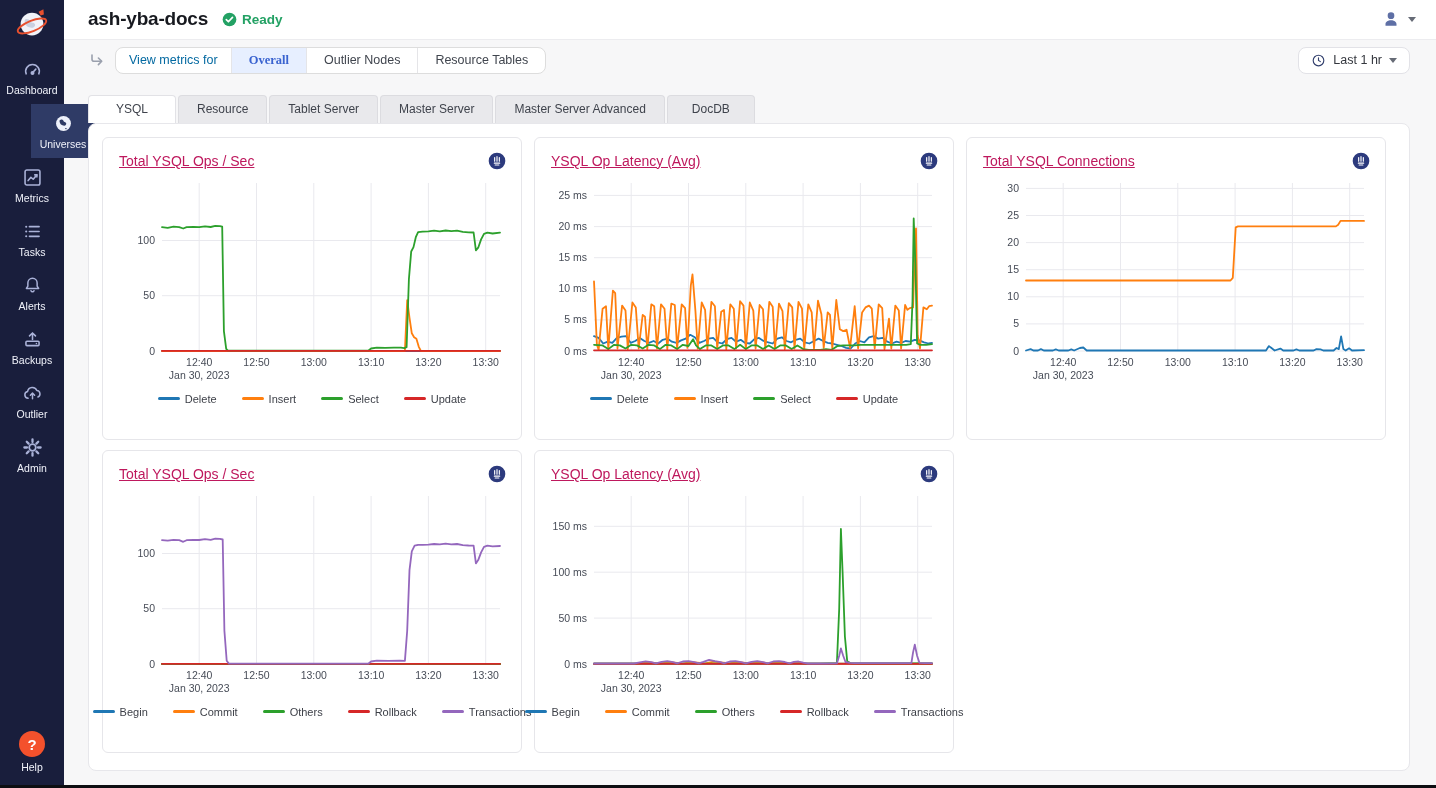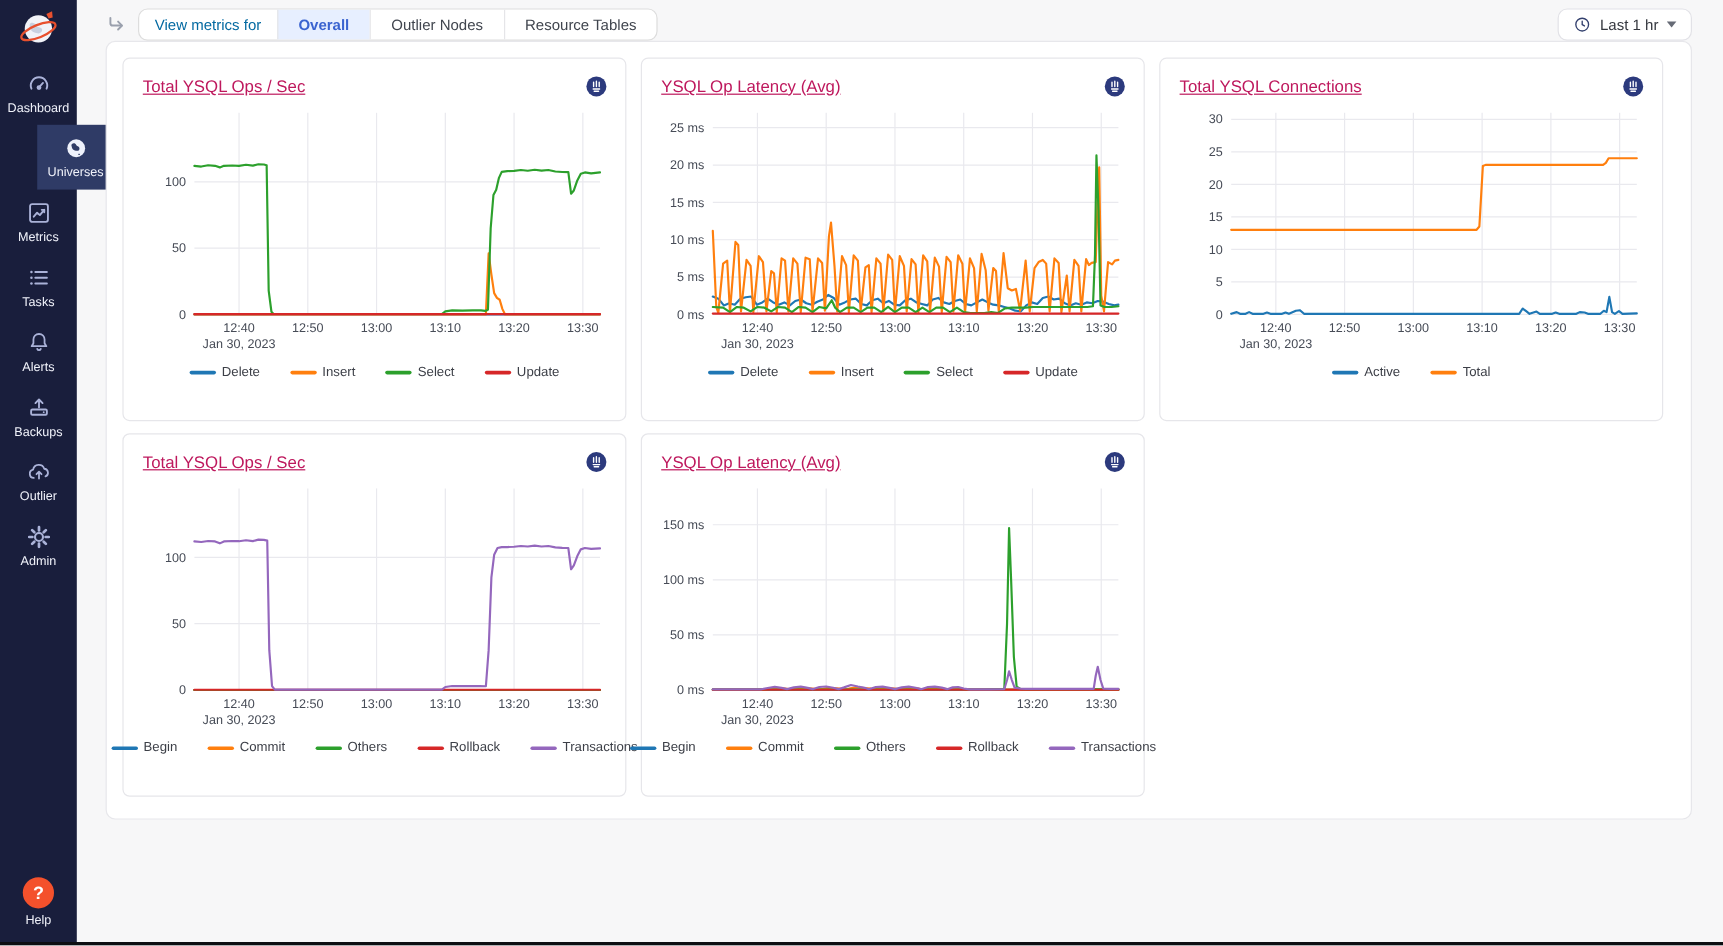--- a/index.html
+++ b/index.html
@@ -21,21 +21,21 @@
   .header { background:#fff; height:40px; display:flex; align-items:center; padding:0 20px 0 24px; gap:14px; border-bottom:1px solid #ececef; }
   .app-title { font-size:19px; font-weight:700; color:#17191f; letter-spacing:-0.2px; }
   .ready-badge { display:flex; align-items:center; gap:5px; color:#23a164; font-weight:700; font-size:13.5px; }
   .user-menu { margin-left:auto; display:flex; align-items:center; gap:7px; cursor:pointer; }
   .caret { width:0; height:0; border-left:4px solid transparent; border-right:4px solid transparent; border-top:5px solid #666b76; }
 
   .toolbar { display:flex; align-items:center; padding:7px 26px 0 24px; }
   .scope-control { display:inline-flex; border:1px solid #ddd; border-radius:8px; background:#fff; height:27px; overflow:hidden; font-size:12.5px; margin-left:10px; }
   .scope-label { padding:0 13px; color:#0369a1; display:flex; align-items:center; }
   .scope-option { padding:0 17px; display:flex; align-items:center; color:#40454e; border-left:1px solid #e5e5e8; cursor:pointer; }
-  .scope-option.selected { background:#e7efff; color:#3a63d0; font-weight:700; }
+  .scope-option.selected { background:#e7efff; color:#3a63d0; font-weight:700;font-family:Liberation Serif, serif; }
   .time-range { margin-left:auto; display:flex; align-items:center; gap:7px; background:#fff; border:1px solid #e2e2e7; border-radius:8px; height:27px; padding:0 12px; font-size:12.5px; color:#34373e; cursor:pointer; }
 
   .mtabs { display:flex; padding:21px 26px 0 24px; }
   .mtab { min-width:88px; padding:0 18px; height:28px; display:flex; align-items:center; justify-content:center; font-size:12px; color:#3f434c; background:#e9e9ec; border:1px solid #dcdce0; border-bottom:none; border-radius:4px 4px 0 0; margin-right:2px; cursor:pointer; position:relative; z-index:0; }
   .mtab.active { background:#fff; z-index:2; border-color:#e2e2e6; }
 
   .panel { margin:0 26px 14px 24px; background:#fff; border:1px solid #e7e7eb; border-radius:8px; height:649px; padding:13px; position:relative; z-index:1; }
   .grid { display:flex; flex-wrap:wrap; gap:10px 12px; }
   .card { width:420px; height:303px; border:1px solid #e6e6ea; border-radius:6px; background:#fff; display:flex; flex-direction:column; }
   .card-head { display:flex; justify-content:space-between; align-items:center; padding:13px 14px 0 16px; }
@@ -138,20 +138,36 @@
     </div>
 
     <div class="help-item">
       <div class="help-circle">?</div>
       <span>Help</span>
     </div>
   </div>
 
   <div class="main">
 
+    <div class="header">
+      <span class="app-title">ash-yba-docs</span>
+      <span class="ready-badge">
+        <svg width="15" height="15" viewBox="0 0 16 16">
+          <circle cx="8" cy="8" r="7.3" fill="#23a164"></circle>
+            <path d="M4.6 8.2l2.2 2.2 4.4-4.6" fill="none" stroke="#fff" stroke-width="1.8" stroke-linecap="round" stroke-linejoin="round"></path>
+        </svg>
+        <span>Ready</span>
+      </span>
+      <span class="user-menu">
+        <svg width="20" height="20" viewBox="0 0 24 24">
+          <path d="M12 12a4 4 0 1 0-4-4 4 4 0 0 0 4 4zm0 1.6c-3.7 0-6.6 2-6.6 4.6V20h13.2v-1.8c0-2.6-2.9-4.6-6.6-4.6z" fill="#5e6fa5"></path>
+        </svg>
+        <span class="caret"></span>
+      </span>
+    </div>
 
     <div class="toolbar">
       <svg width="17" height="17" viewBox="0 0 17 17" fill="none" stroke="#9aa0ad" stroke-width="1.6" stroke-linecap="round" stroke-linejoin="round">
         <path d="M4 3v4.3a2 2 0 0 0 2 2h7.3"></path>
           <path d="M10.4 6 13.7 9.3l-3.3 3.3"></path>
       </svg>
       <div class="scope-control">
         <span class="scope-label">View metrics for</span>
         <span class="scope-option selected">Overall</span>
         <span class="scope-option">Outlier Nodes</span>
@@ -160,20 +176,28 @@
       <button class="time-range" style="font-family:inherit;">
         <svg width="15" height="15" viewBox="0 0 24 24" fill="none" stroke="#33406e" stroke-width="1.8" stroke-linecap="round">
           <circle cx="12" cy="12" r="8.5"></circle>
             <path d="M12 7.5V12l3 1.8"></path>
         </svg>
         <span>Last 1 hr</span>
         <span class="caret"></span>
       </button>
     </div>
 
+    <div class="mtabs">
+      <div class="mtab active">YSQL</div>
+      <div class="mtab">Resource</div>
+      <div class="mtab">Tablet Server</div>
+      <div class="mtab">Master Server</div>
+      <div class="mtab">Master Server Advanced</div>
+      <div class="mtab">DocDB</div>
+    </div>
 
     <div class="panel">
       <div class="grid">
 
         <div class="card">
           <div class="card-head">
             <span class="card-title">Total YSQL Ops / Sec</span>
             <span class="prom-btn">
               <svg width="20" height="20" viewBox="0 0 24 24">
                   <circle cx="12" cy="12" r="10" fill="#2c3a7d"></circle>
@@ -330,30 +354,20 @@
               <text class="tick" x="37" y="98.2" text-anchor="end">15</text>
               <line class="grid" x1="44" y1="67.6" x2="382" y2="67.6"></line>
               <text class="tick" x="37" y="71.1" text-anchor="end">20</text>
               <line class="grid" x1="44" y1="40.5" x2="382" y2="40.5"></line>
               <text class="tick" x="37" y="44" text-anchor="end">25</text>
               <line class="grid" x1="44" y1="13.4" x2="382" y2="13.4"></line>
               <text class="tick" x="37" y="16.9" text-anchor="end">30</text>
               <polyline fill="none" stroke="#1f77b4" stroke-width="1.8" stroke-linejoin="round" stroke-linecap="round" points="44.0,175.5 48.6,174.1 51.4,175.5 56.0,175.5 58.9,174.1 61.8,175.5 70.9,175.5 73.8,174.4 76.7,175.5 86.4,175.5 89.3,174.4 92.1,175.5 97.9,173.0 101.3,172.5 104.7,175.5 112.7,175.5 138.5,175.5 195.8,175.5 253.1,175.5 284.0,175.5 286.9,171.1 289.8,173.3 292.6,175.5 298.4,173.6 301.2,175.5 311.5,175.5 314.4,174.4 317.3,175.5 331.6,175.5 334.5,174.1 338.5,174.4 341.3,175.5 351.6,175.5 354.5,173.0 356.8,174.1 359.1,161.4 361.4,174.1 363.7,175.5 367.1,173.3 370.0,175.5 382.0,175.2"></polyline>
               <polyline fill="none" stroke="#ff7f0e" stroke-width="1.8" stroke-linejoin="round" stroke-linecap="round" points="44.0,105.5 248.5,105.5 250.8,102.8 253.7,52.4 256.0,51.4 344.8,51.4 353.9,51.4 356.2,49.7 358.5,45.9 382.0,45.9"></polyline>
             </svg>
-          <div class="legend">
-              <span class="legend-item">
-                <span class="swatch" style="background:#1f77b4"></span>
-                <span class="legend-label">Active</span>
-              </span>
-              <span class="legend-item">
-                <span class="swatch" style="background:#ff7f0e"></span>
-                <span class="legend-label">Total</span>
-              </span>
-            </div>
         </div>
 
         <div class="card">
           <div class="card-head">
             <span class="card-title">Total YSQL Ops / Sec</span>
             <span class="prom-btn">
               <svg width="20" height="20" viewBox="0 0 24 24">
                   <circle cx="12" cy="12" r="10" fill="#2c3a7d"></circle>
                   <g stroke="#fff" stroke-width="1.4" stroke-linecap="round" fill="none">
                     <path d="M9.2 7.8v4.4M12 6.8v5.4M14.8 7.8v4.4"></path>

